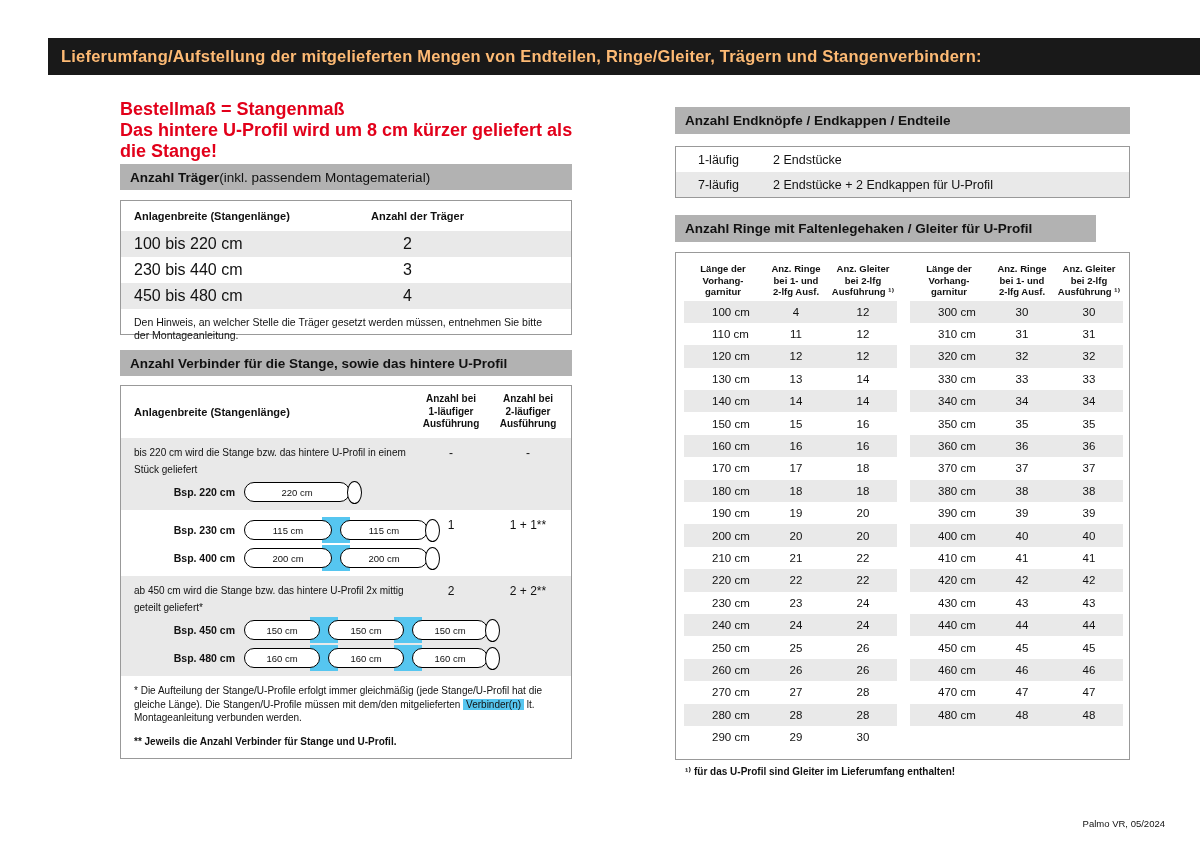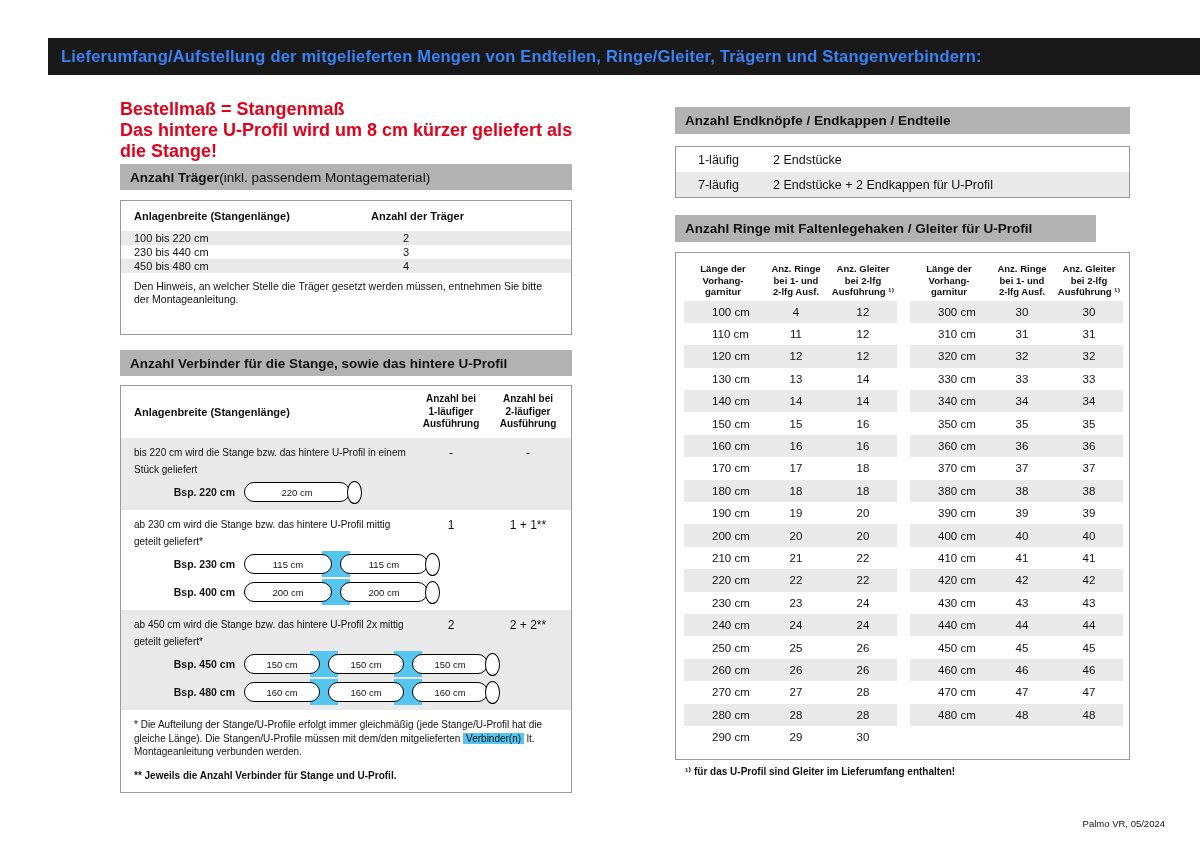--- a/index.html
+++ b/index.html
@@ -5,42 +5,42 @@
   html,body{margin:0;padding:0;}
   body{
     width:1200px;height:849px;position:relative;background:#ffffff;
     font-family:"Liberation Sans","DejaVu Sans",sans-serif;color:#111;
     overflow:hidden;
   }
   .abs{position:absolute;}
   
   .topbar{
     left:48px;top:38px;width:1152px;height:37px;
-    background:var(--header_bg,#191919);color:#3b82f6;
+    background:var(--header_bg,#191919);color:#fdba74;
     display:flex;align-items:center;padding-left:13px;box-sizing:border-box;
     font-size:16.5px;font-weight:bold;letter-spacing:0.2px;
   }
   
   .notice{left:120px;top:99px;width:470px;color:var(--accent_red,#e2001a);
     font-size:18px;font-weight:bold;line-height:21px;}
   
   .secbar{background:var(--section_bar,#b2b2b2);height:26px;display:flex;align-items:center;
     padding-left:10px;box-sizing:border-box;font-size:13.5px;}
   .secbar .b{font-weight:bold;}
   .secbar .n{font-weight:normal;}
   
   .box{border:1px solid #999;background:#fff;box-sizing:border-box;}
   .alt{background:var(--row_alt,#e9e9e9);}
   
   .traeger-bar{left:120px;top:164px;width:452px;}
   .traeger-box{left:120px;top:200px;width:452px;height:135px;}
   .thead{display:grid;grid-template-columns:250px auto;height:30px;align-items:center;
     font-size:11px;font-weight:bold;}
   .thead .h1{padding-left:13px;}
-  .trow{display:grid;grid-template-columns:250px auto;height:14px;align-items:center;font-size:11px;}
+  .trow{display:grid;grid-template-columns:250px auto;height:26px;align-items:center;font-size:16px;}
   .tc1{padding-left:13px;}
   .tc2{padding-left:32px;}
   .tnote{padding:7px 13px 0 13px;font-size:10.5px;line-height:13px;}
   
   .verbinder-bar{left:120px;top:350px;width:452px;}
   .verbinder-box{left:120px;top:385px;width:452px;}
   .vheader{position:relative;height:52px;}
   .vh1{position:absolute;left:13px;top:20px;font-size:11px;font-weight:bold;}
   .vh2,.vh3{position:absolute;top:7px;width:76px;text-align:center;
     font-size:10px;font-weight:bold;line-height:12.5px;white-space:pre-line;}
@@ -138,21 +138,20 @@
         <div class="vval v2">-</div>
         <div class="vex">
           <span class="vex-label">Bsp. 220 cm</span>
           <span class="rod">
             <span class="pill" style="width:106px">220 cm</span>
             <span class="knob"></span>
           </span>
         </div>
       </div>
       <div class="vblock">
-        <div class="vtext">ab 230 cm wird die Stange bzw. das hintere U-Profil mittig geteilt geliefert*</div>
         <div class="vval v1">1</div>
         <div class="vval v2">1 + 1**</div>
         <div class="vex">
           <span class="vex-label">Bsp. 230 cm</span>
           <span class="rod">
             <span class="pill" style="width:88px">115 cm</span>
             <span class="conn"></span>
             <span class="pill" style="width:88px">115 cm</span>
             <span class="knob"></span>
           </span>

